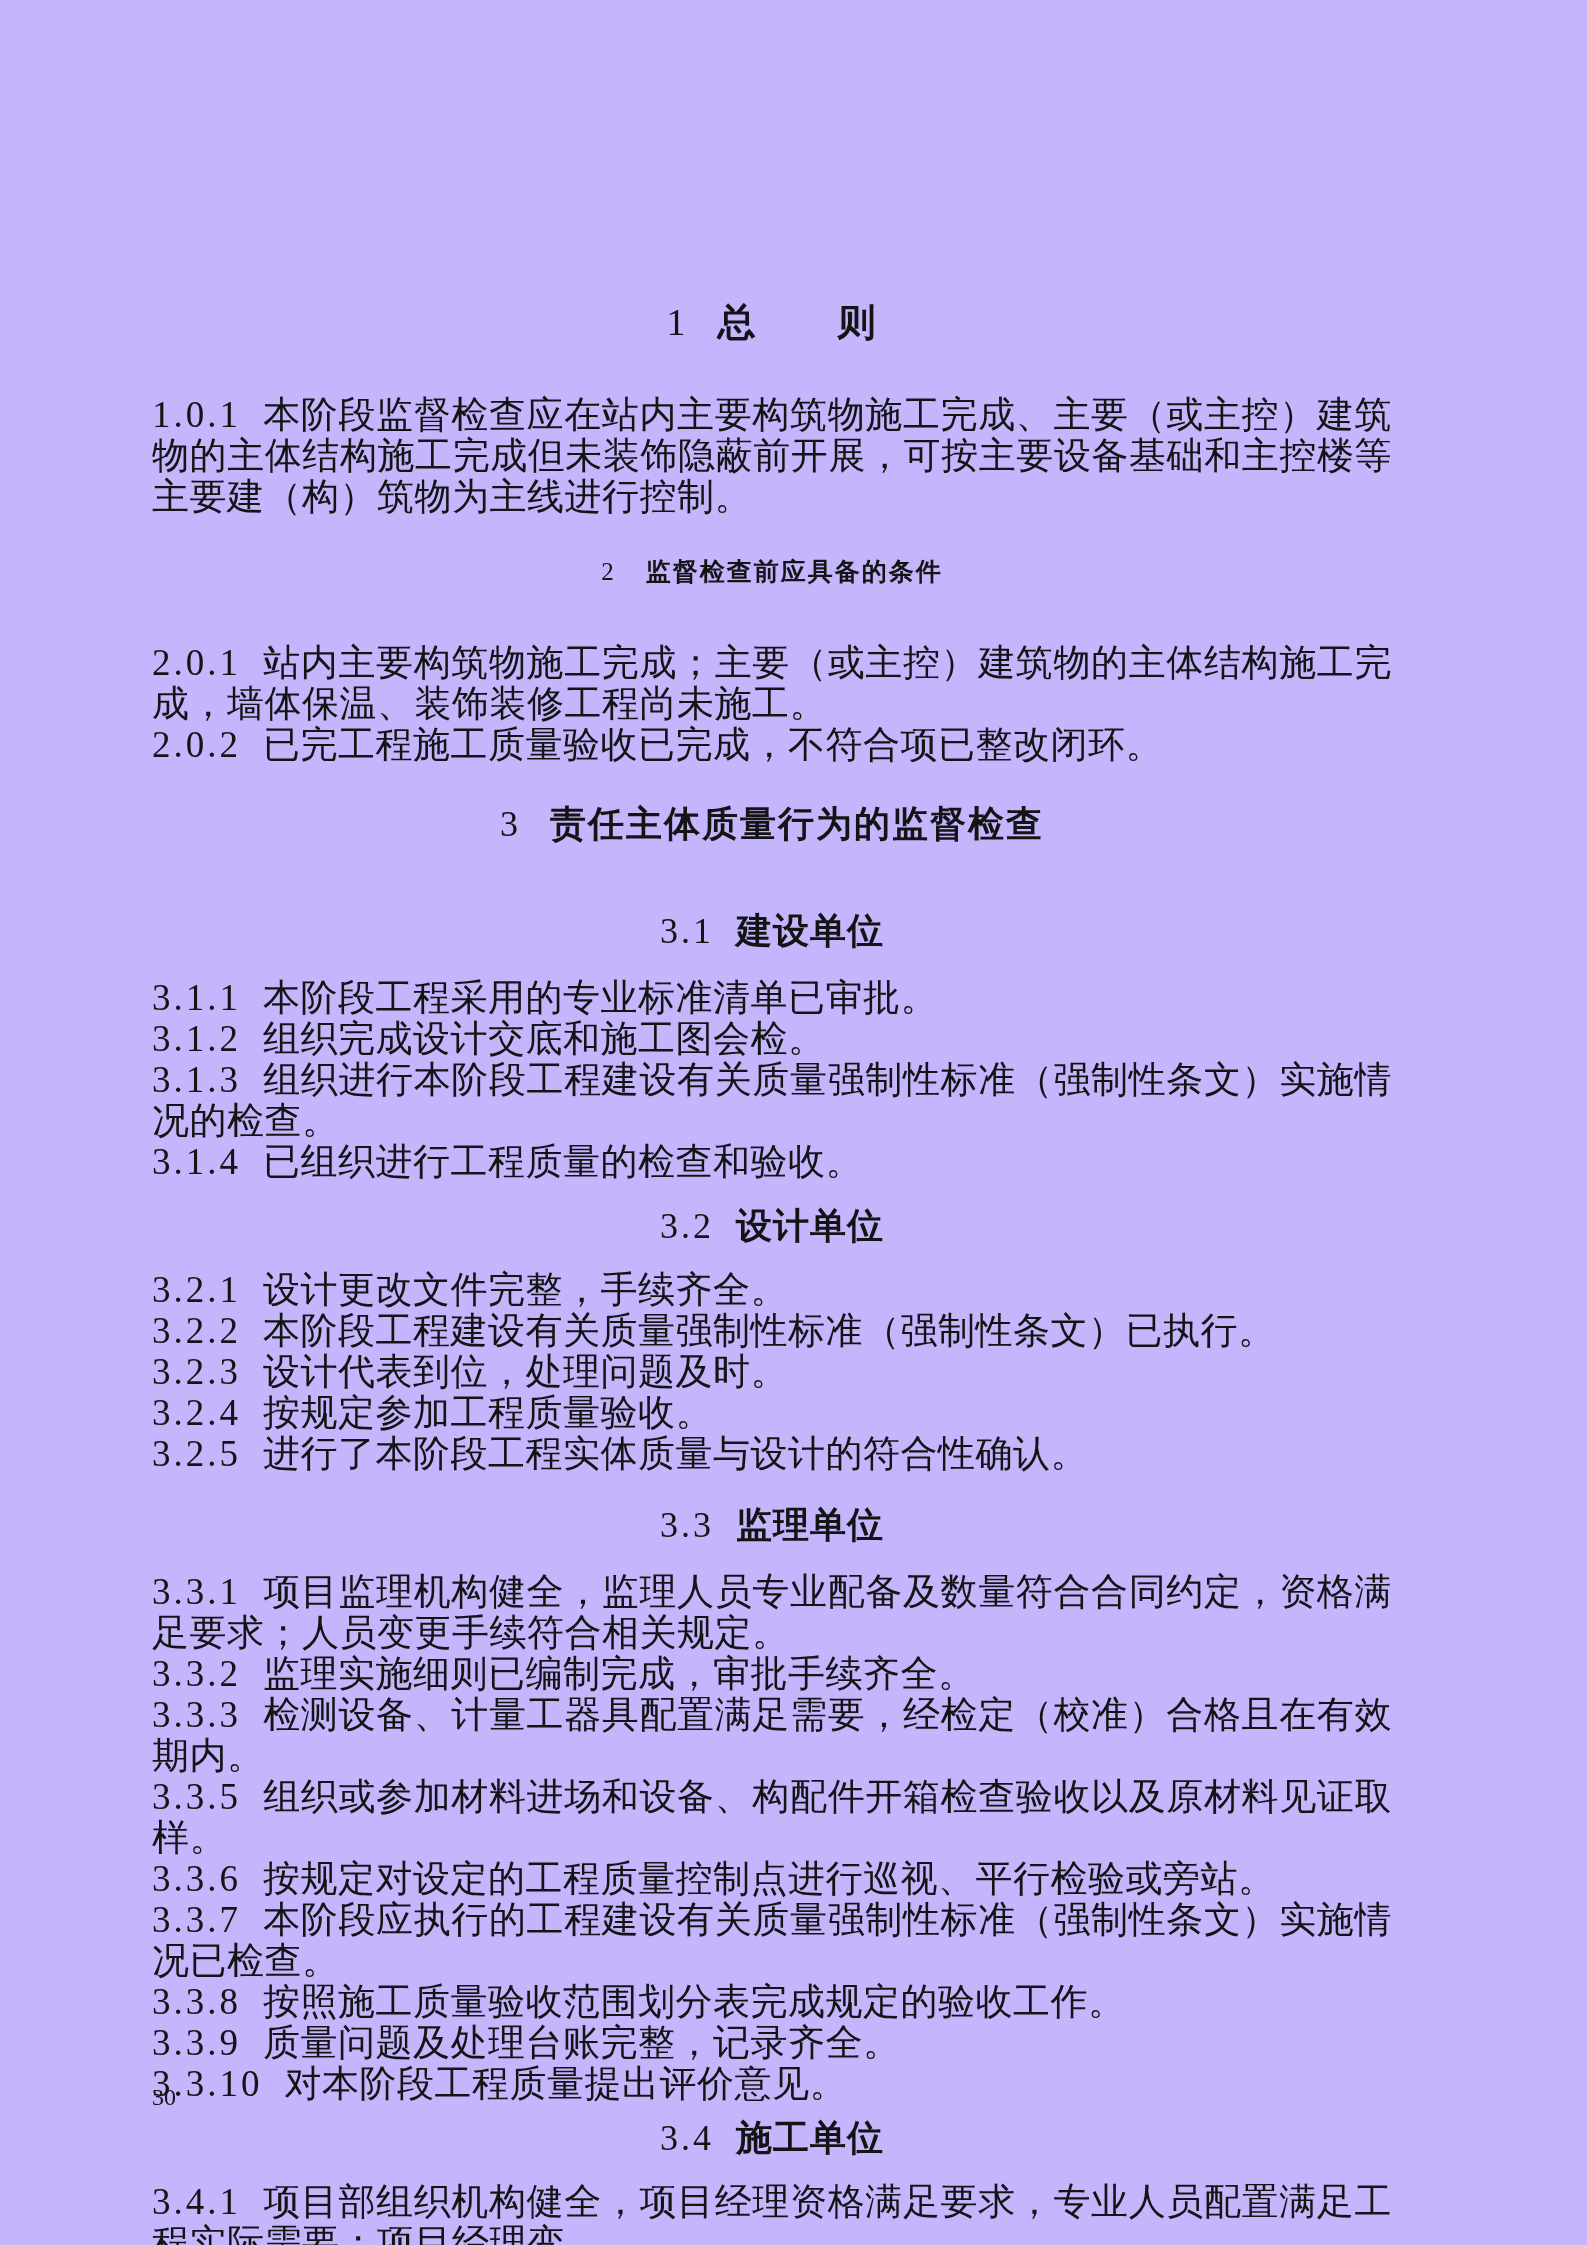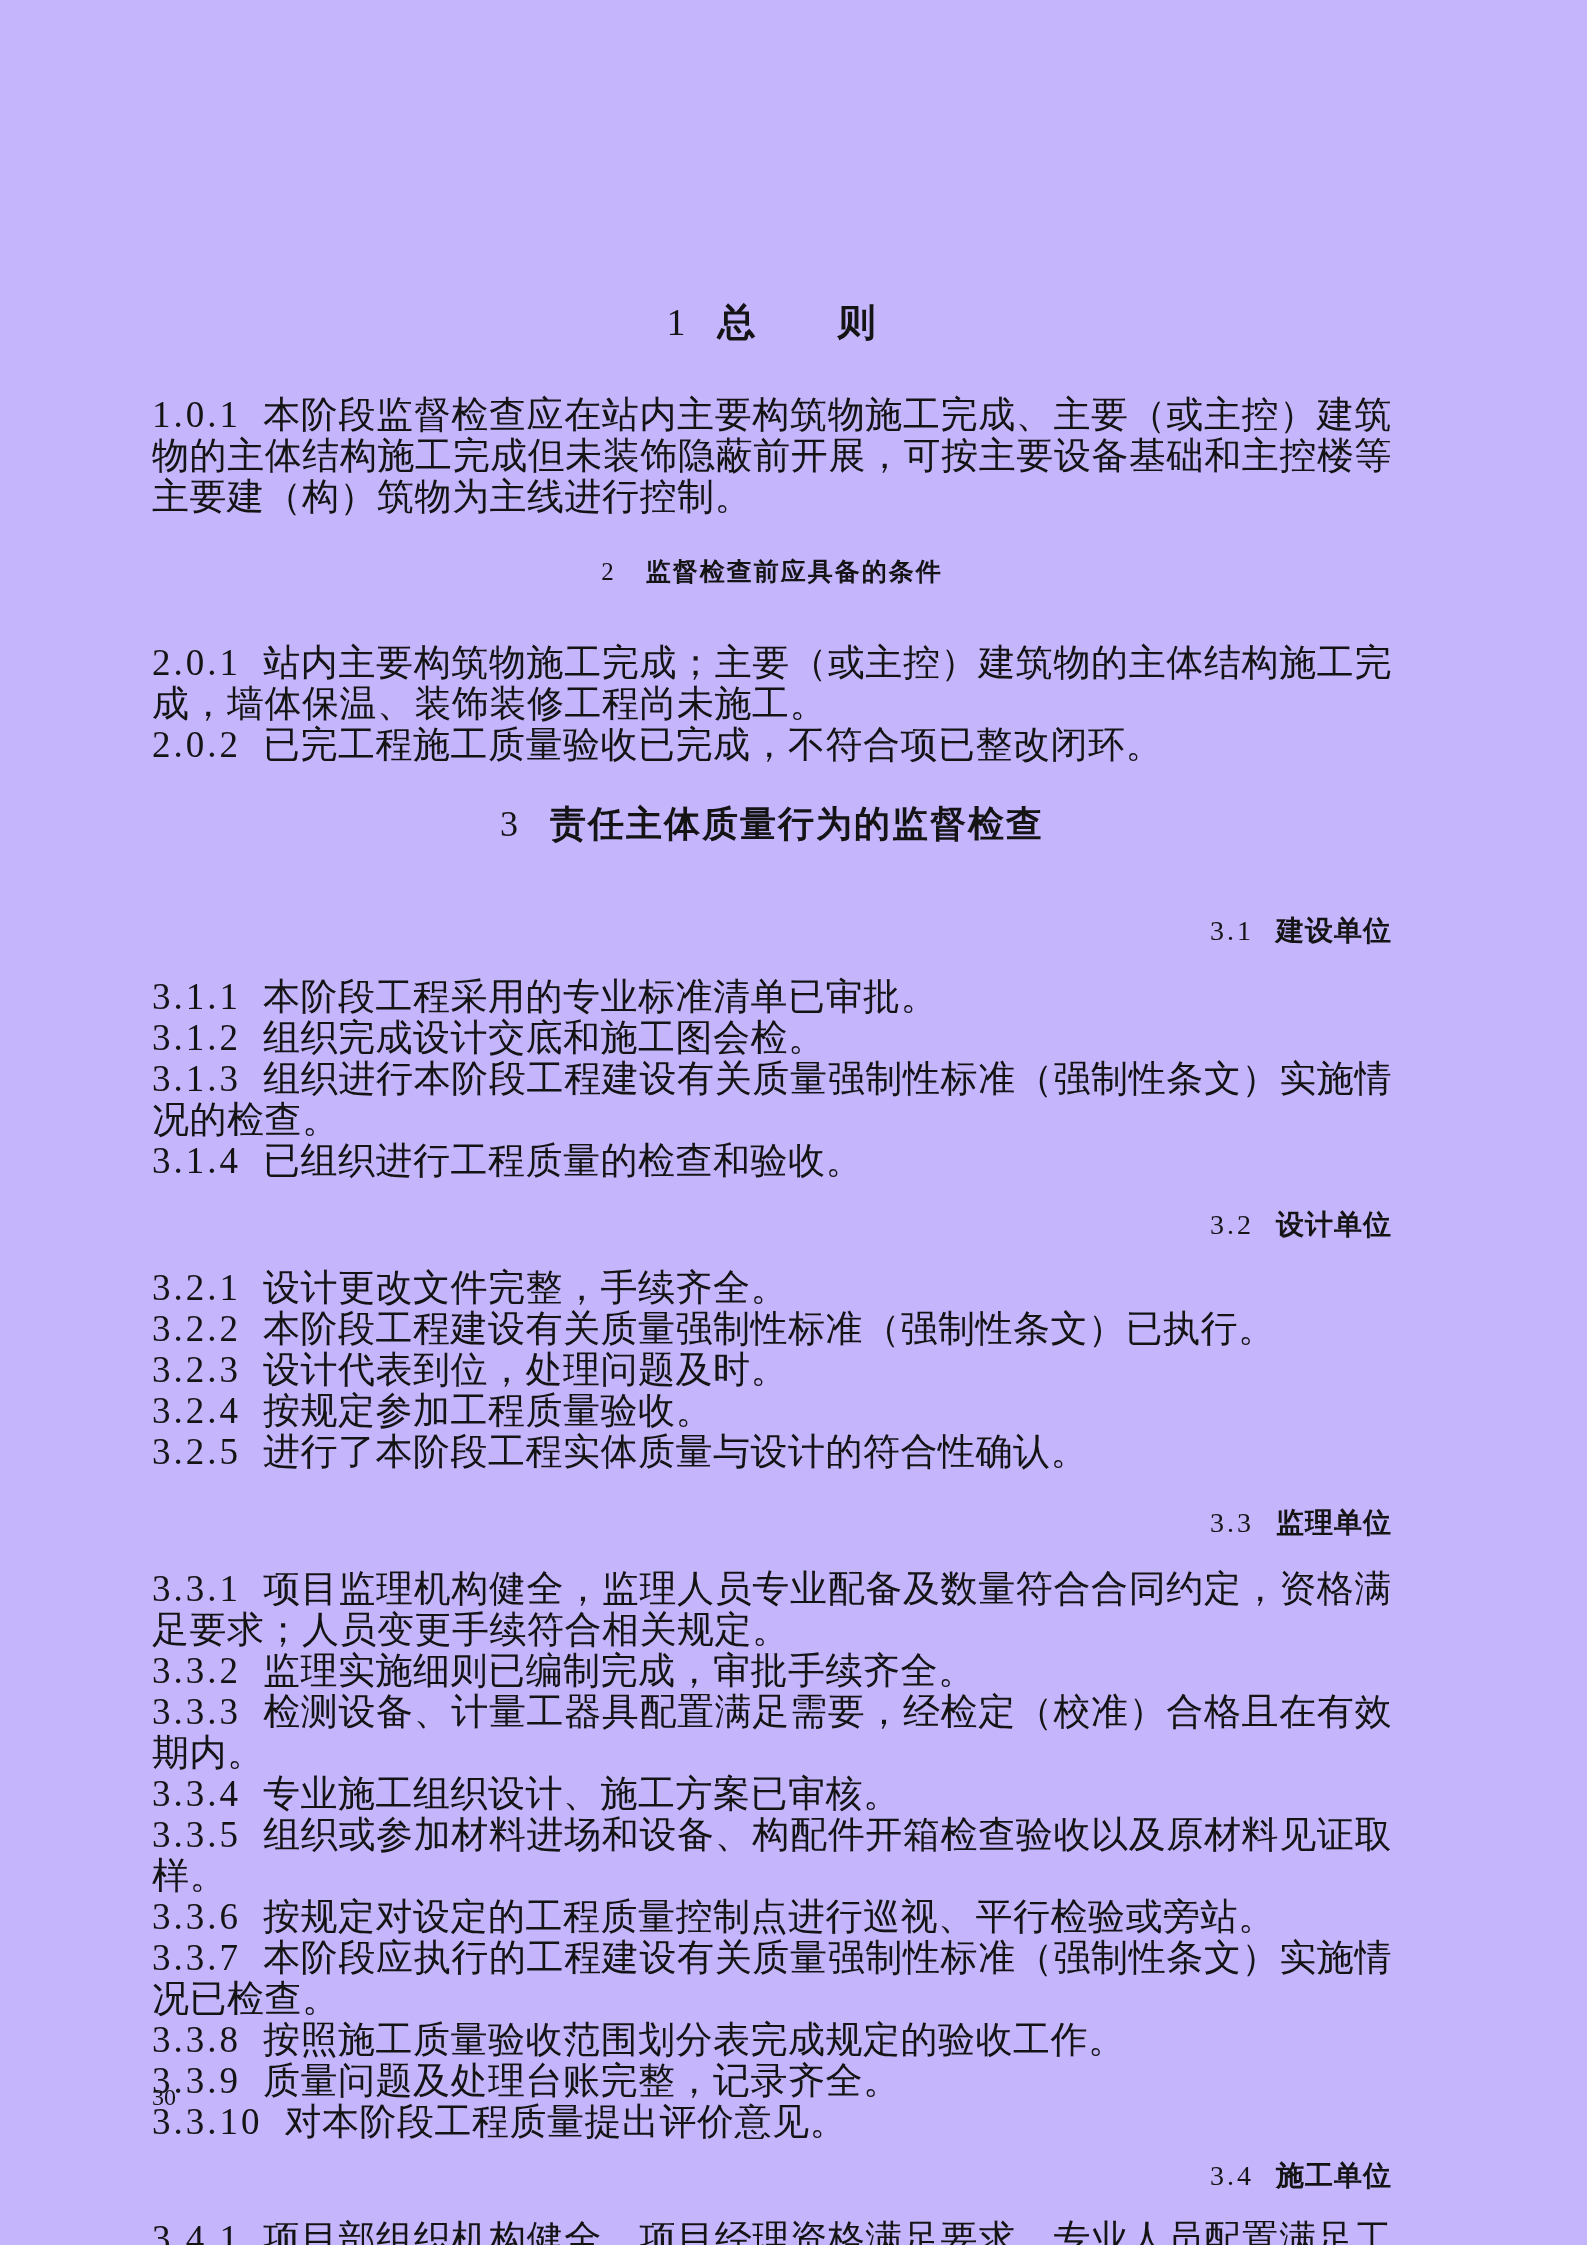--- a/index.html
+++ b/index.html
@@ -35,23 +35,23 @@
     font-family: "Liberation Sans", "DejaVu Sans", sans-serif;
     font-weight: 700;
     letter-spacing: 2px;
   }
   .ct-1 { margin-top: 298; margin-top: 298px; }
   .ct-2 { margin-top: 30px; font-size: 25px; }
   .ct-3 { margin-top: 35px; font-size: 36px; }
 
   
   .section-title {
-    font-size: 28px;
+    font-size: 36px;
     line-height: 41px;
-    text-align: right;
+    text-align: center;
   }
   .section-title .sec-num {
     letter-spacing: 3px;
     margin-right: 22px;
   }
   .section-title .sec-txt {
     font-family: "Liberation Sans", "DejaVu Sans", sans-serif;
     font-weight: 700;
     letter-spacing: 1px;
   }
@@ -117,21 +117,20 @@
     <p class="clause"><span class="num">3.2.2</span><span class="txt">本阶段工程建设有关质量强制性标准（强制性条文）已执行。</span></p>
     <p class="clause"><span class="num">3.2.3</span><span class="txt">设计代表到位，处理问题及时。</span></p>
     <p class="clause"><span class="num">3.2.4</span><span class="txt">按规定参加工程质量验收。</span></p>
     <p class="clause"><span class="num">3.2.5</span><span class="txt">进行了本阶段工程实体质量与设计的符合性确认。</span></p>
 
     <h2 class="section-title st-33"><span class="sec-num">3.3</span><span class="sec-txt">监理单位</span></h2>
 
     <p class="clause c-331"><span class="num">3.3.1</span><span class="txt">项目监理机构健全，监理人员专业配备及数量符合合同约定，资格满足要求；人员变更手续符合相关规定。</span></p>
     <p class="clause"><span class="num">3.3.2</span><span class="txt">监理实施细则已编制完成，审批手续齐全。</span></p>
     <p class="clause"><span class="num">3.3.3</span><span class="txt">检测设备、计量工器具配置满足需要，经检定（校准）合格且在有效期内。</span></p>
-    <p class="clause"><span class="num">3.3.4</span><span class="txt">专业施工组织设计、施工方案已审核。</span></p>
     <p class="clause"><span class="num">3.3.5</span><span class="txt">组织或参加材料进场和设备、构配件开箱检查验收以及原材料见证取样。</span></p>
     <p class="clause"><span class="num">3.3.6</span><span class="txt">按规定对设定的工程质量控制点进行巡视、平行检验或旁站。</span></p>
     <p class="clause"><span class="num">3.3.7</span><span class="txt">本阶段应执行的工程建设有关质量强制性标准（强制性条文）实施情况已检查。</span></p>
     <p class="clause"><span class="num">3.3.8</span><span class="txt">按照施工质量验收范围划分表完成规定的验收工作。</span></p>
     <p class="clause"><span class="num">3.3.9</span><span class="txt">质量问题及处理台账完整，记录齐全。</span></p>
     <p class="clause"><span class="num">3.3.10</span><span class="txt">对本阶段工程质量提出评价意见。</span></p>
 
     <h2 class="section-title st-34"><span class="sec-num">3.4</span><span class="sec-txt">施工单位</span></h2>
 
     <p class="clause c-341"><span class="num">3.4.1</span><span class="txt">项目部组织机构健全，项目经理资格满足要求，专业人员配置满足工程实际需要；项目经理变</span></p>

